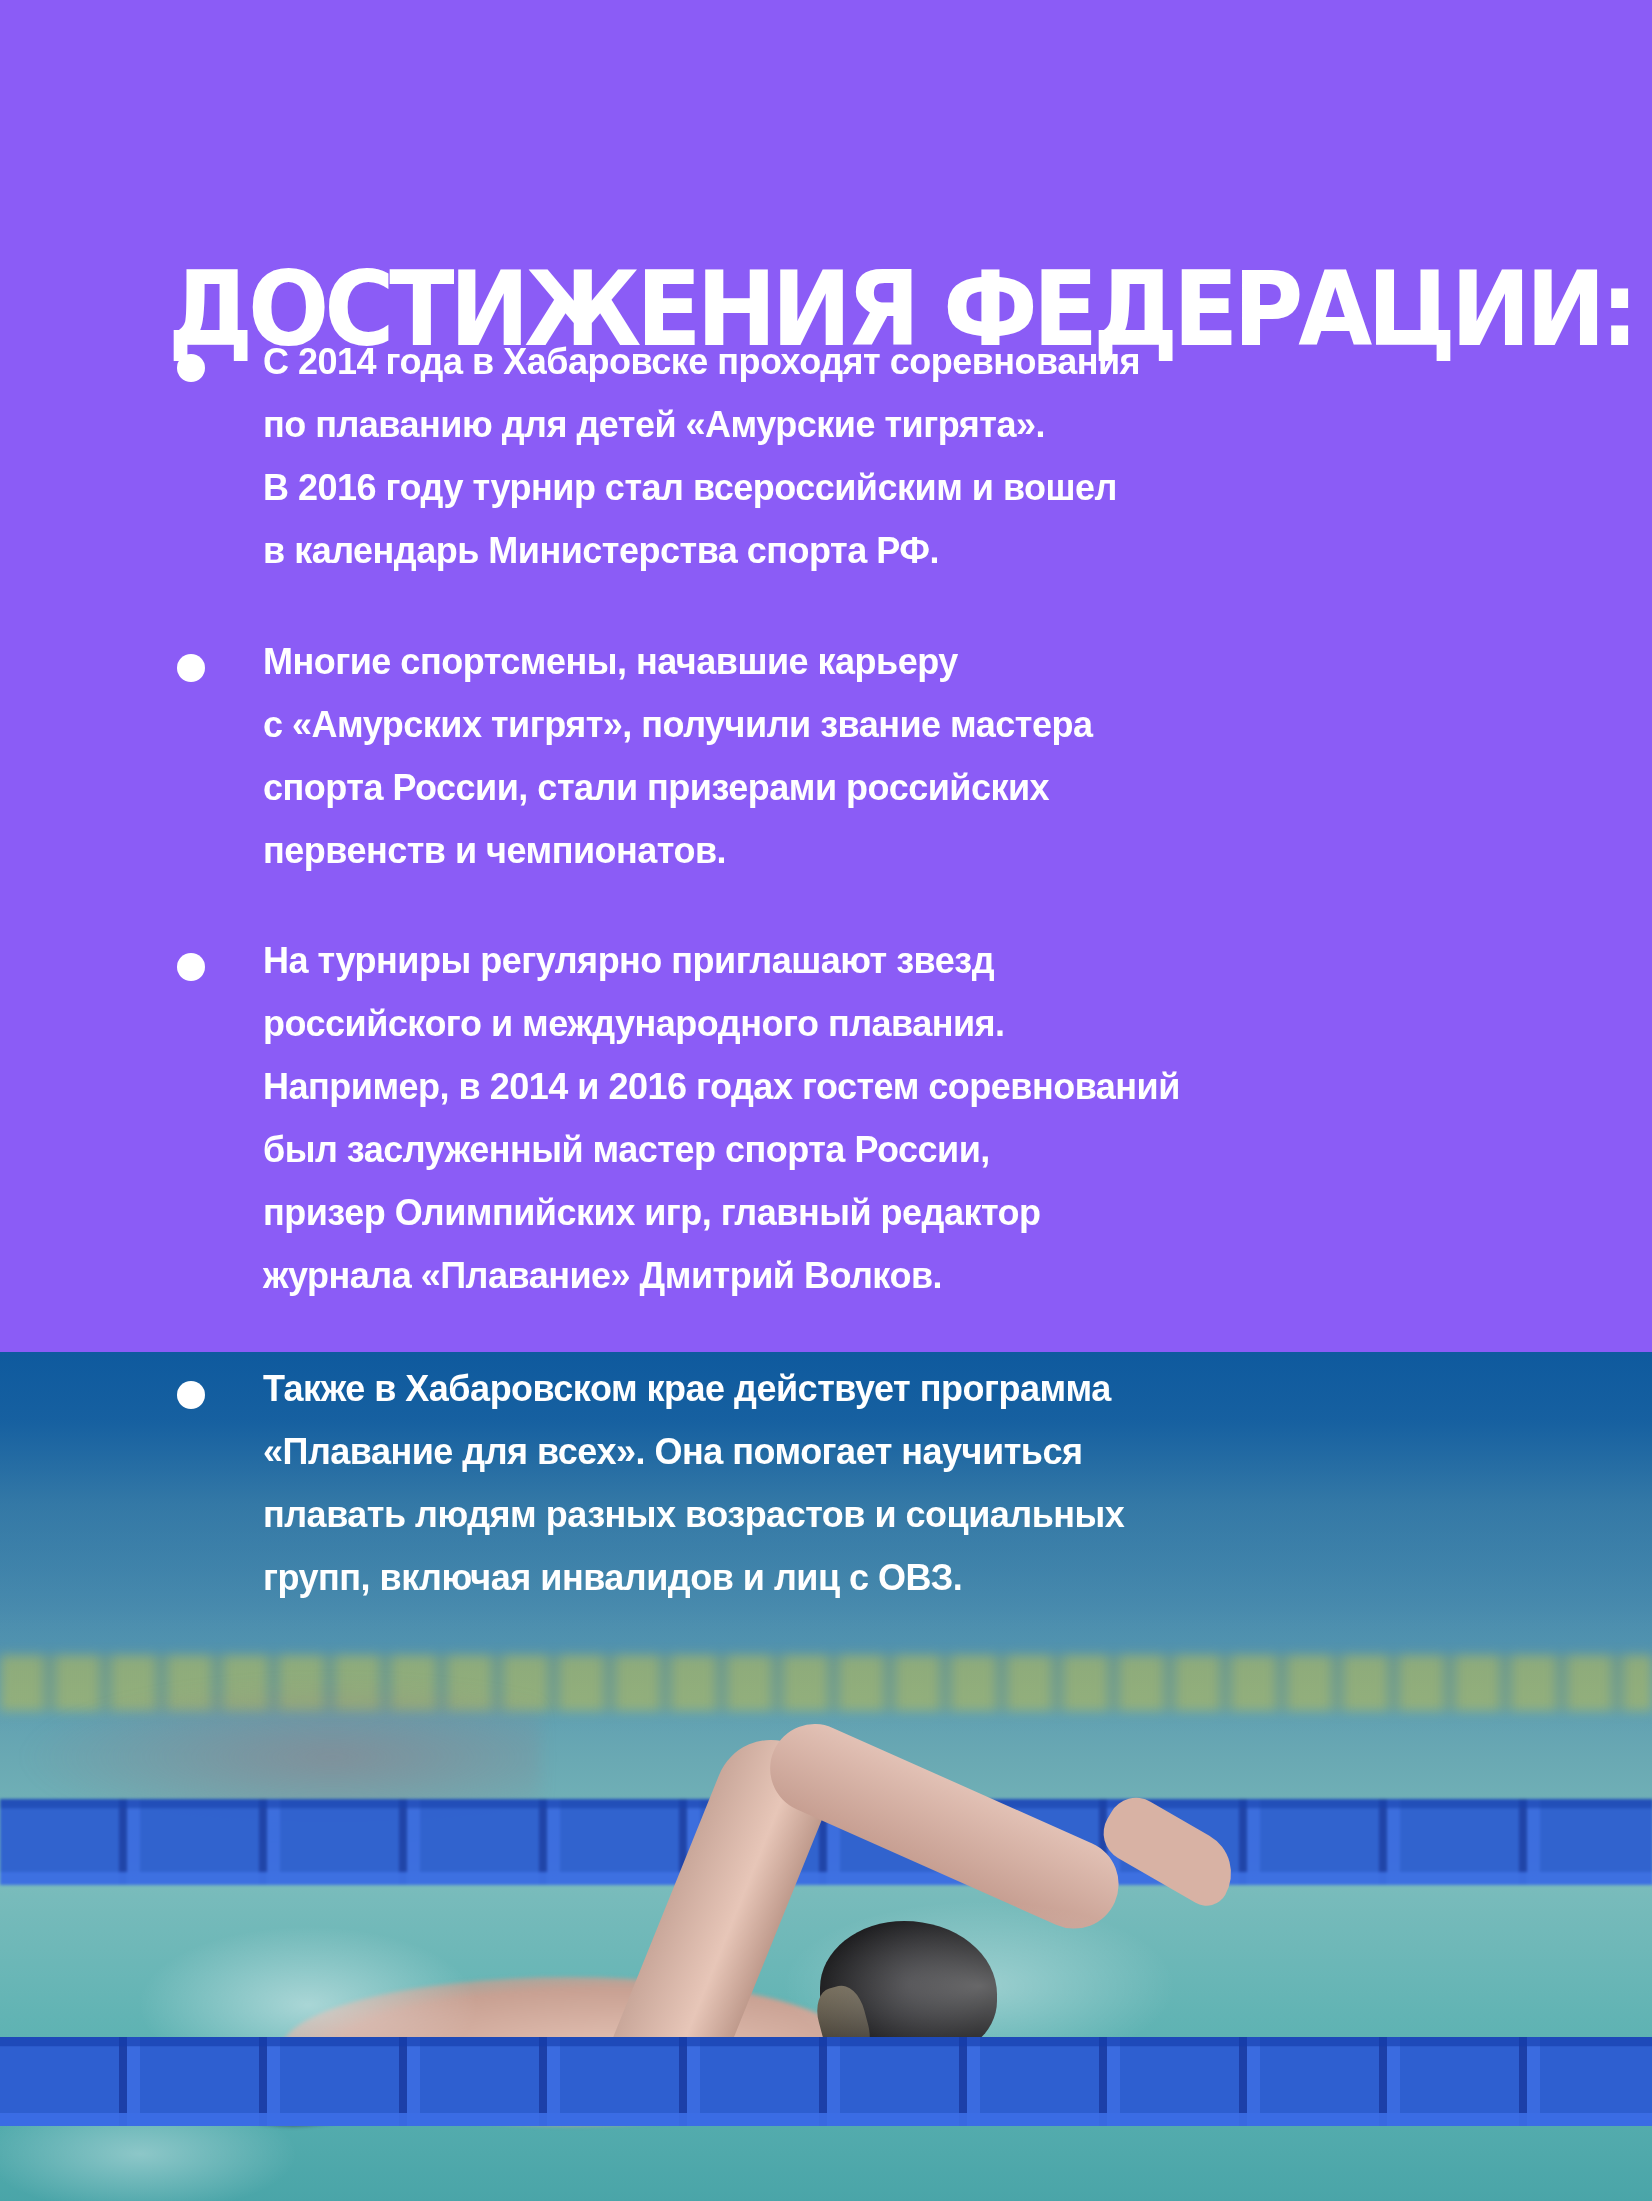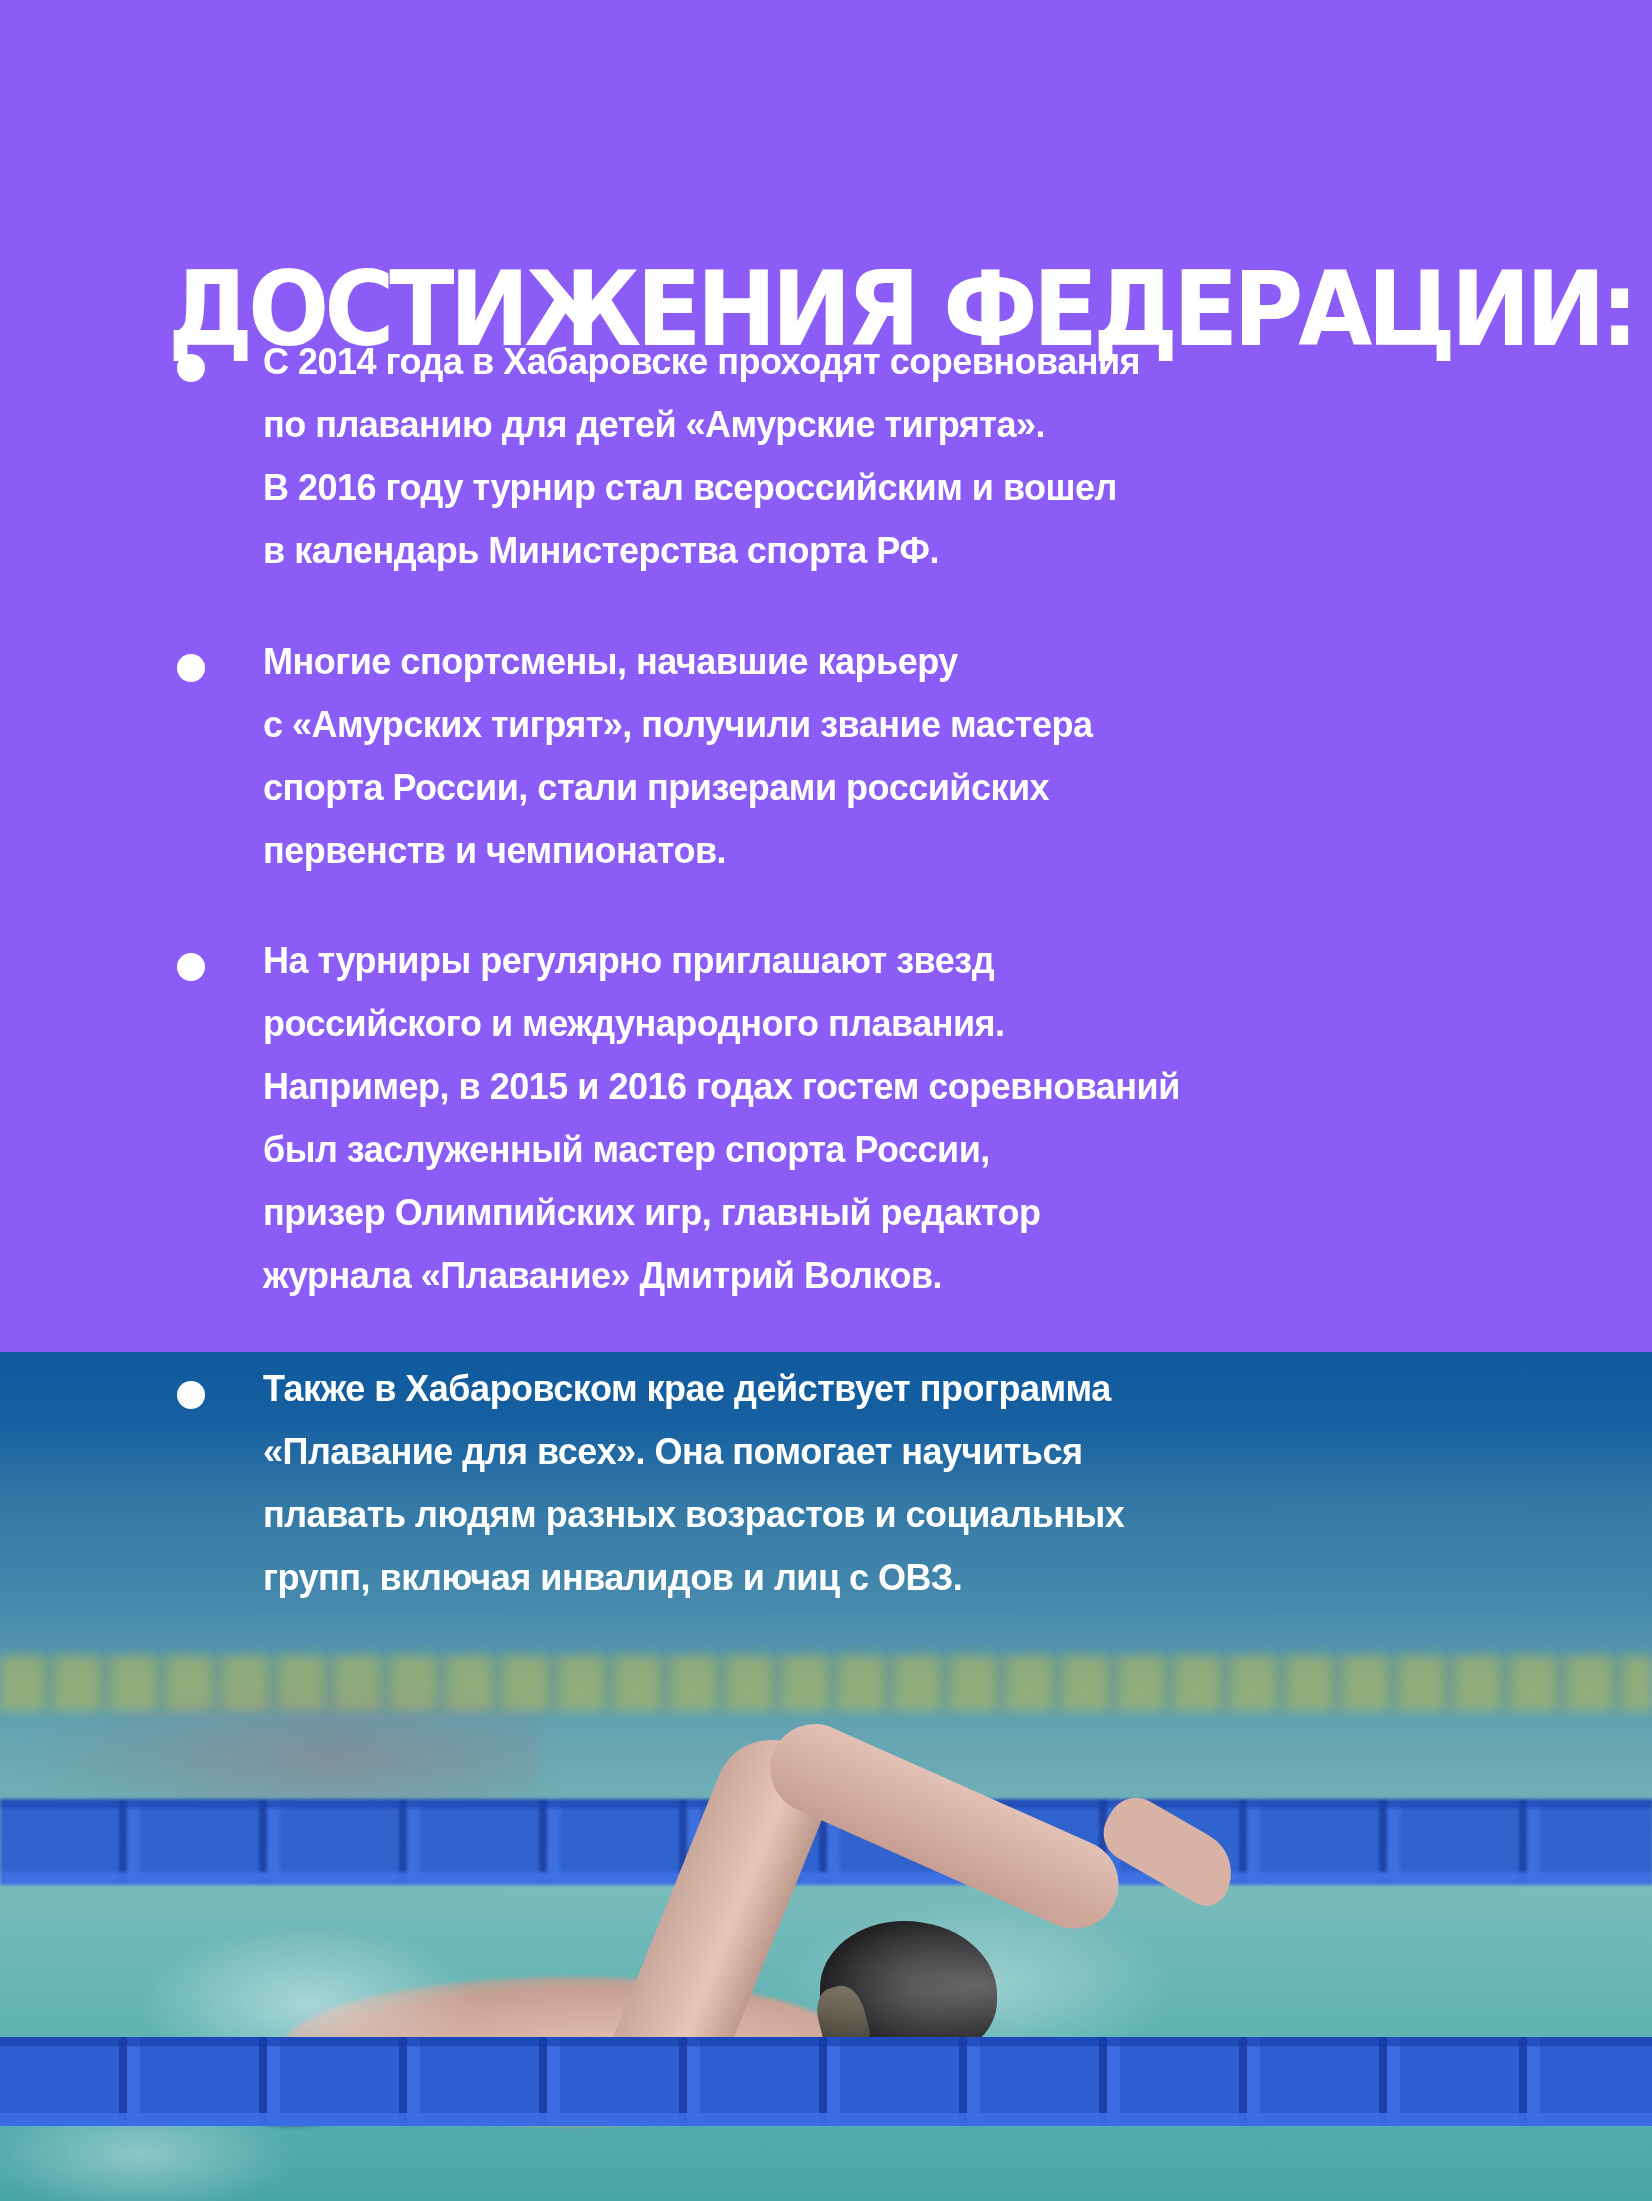--- a/index.html
+++ b/index.html
@@ -133,21 +133,21 @@
       <span class="bullet" style="top:11.2px"></span>
       <div class="item-text" style="top:-13px">Многие спортсмены, начавшие карьеру
 с «Амурских тигрят», получили звание мастера
 спорта России, стали призерами российских
 первенств и чемпионатов.</div>
     </div>
     <div class="item" style="top:942px">
       <span class="bullet" style="top:11.2px"></span>
       <div class="item-text" style="top:-13px">На турниры регулярно приглашают звезд
 российского и международного плавания.
-Например, в 2015 и 2016 годах гостем соревнований
+Например, в 2014 и 2016 годах гостем соревнований
 был заслуженный мастер спорта России,
 призер Олимпийских игр, главный редактор
 журнала «Плавание» Дмитрий Волков.</div>
     </div>
     <div class="item" style="top:1370px">
       <span class="bullet" style="top:11.2px"></span>
       <div class="item-text" style="top:-13px">Также в Хабаровском крае действует программа
 «Плавание для всех». Она помогает научиться
 плавать людям разных возрастов и социальных
 групп, включая инвалидов и лиц с ОВЗ.</div>

